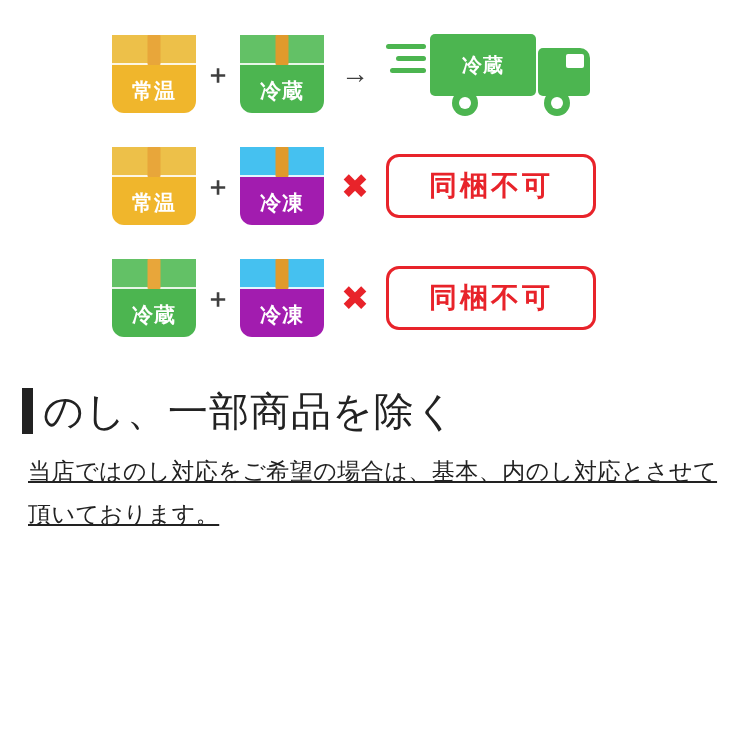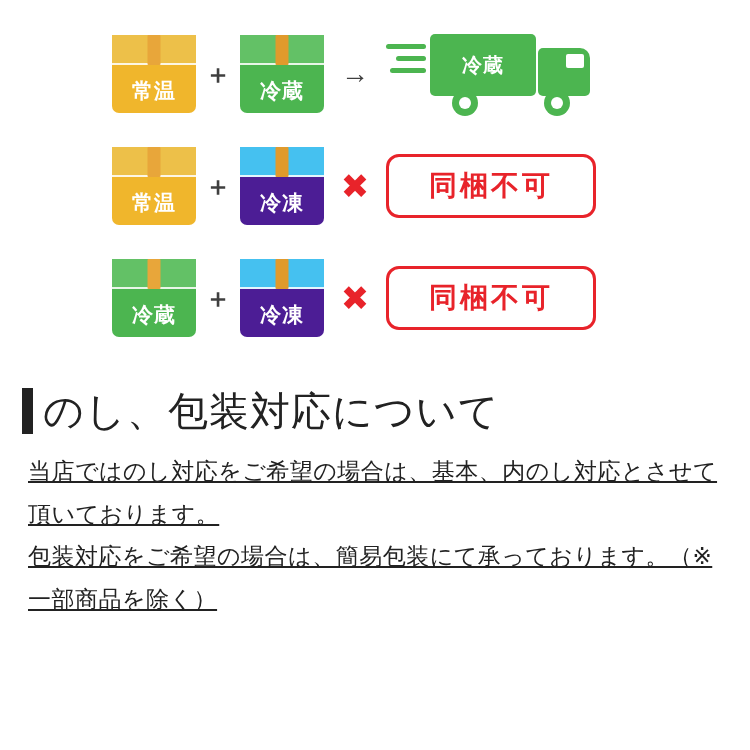--- a/index.html
+++ b/index.html
@@ -30,21 +30,21 @@
     align-items: center;
     height: 112px;
     padding-left: 112px;
     box-sizing: border-box;
   }
 
   .box {
     position: relative;
     width: 84px;
     height: 78px;
-    border-radius: 7px;
+    border-radius: 12px;
     display: flex;
     align-items: flex-end;
     justify-content: center;
     box-sizing: border-box;
   }
   .box .tape {
     position: absolute;
     top: 0;
     left: 50%;
     transform: translateX(-50%);
@@ -74,21 +74,21 @@
     font-weight: bold;
     color: #ffffff;
     letter-spacing: 1px;
     padding-bottom: 12px;
     line-height: 1;
   }
   .box.normal { background: #f0b62c; }
   .box.normal .lid { background: #edc049; }
   .box.chilled { background: #4cb550; }
   .box.chilled .lid { background: #63c166; }
-  .box.frozen { background: #4c1d95; }
+  .box.frozen { background: #a21caf; }
   .box.frozen .lid { background: #45c1f0; }
 
   .plus {
     width: 44px;
     text-align: center;
     font-size: 26px;
     font-weight: bold;
     color: #3f3f3f;
     line-height: 1;
   }
@@ -313,21 +313,20 @@
       <div class="cross">✖</div>
       <div class="no-bundle">
         <span>同梱不可</span>
       </div>
     </div>
 
   </div>
 
   <div class="section-heading">
     <div class="bar"></div>
-    <h2>のし、包装対応について</h2>
+    <h2>のし、一部商品を除く</h2>
   </div>
 
   <div class="body-text">
     <p>当店ではのし対応をご希望の場合は、基本、内のし対応とさせて頂いております。</p>
-    <p>包装対応をご希望の場合は、簡易包装にて承っております。（※一部商品を除く）</p>
   </div>
 
 </div>
 
 </body></html>

